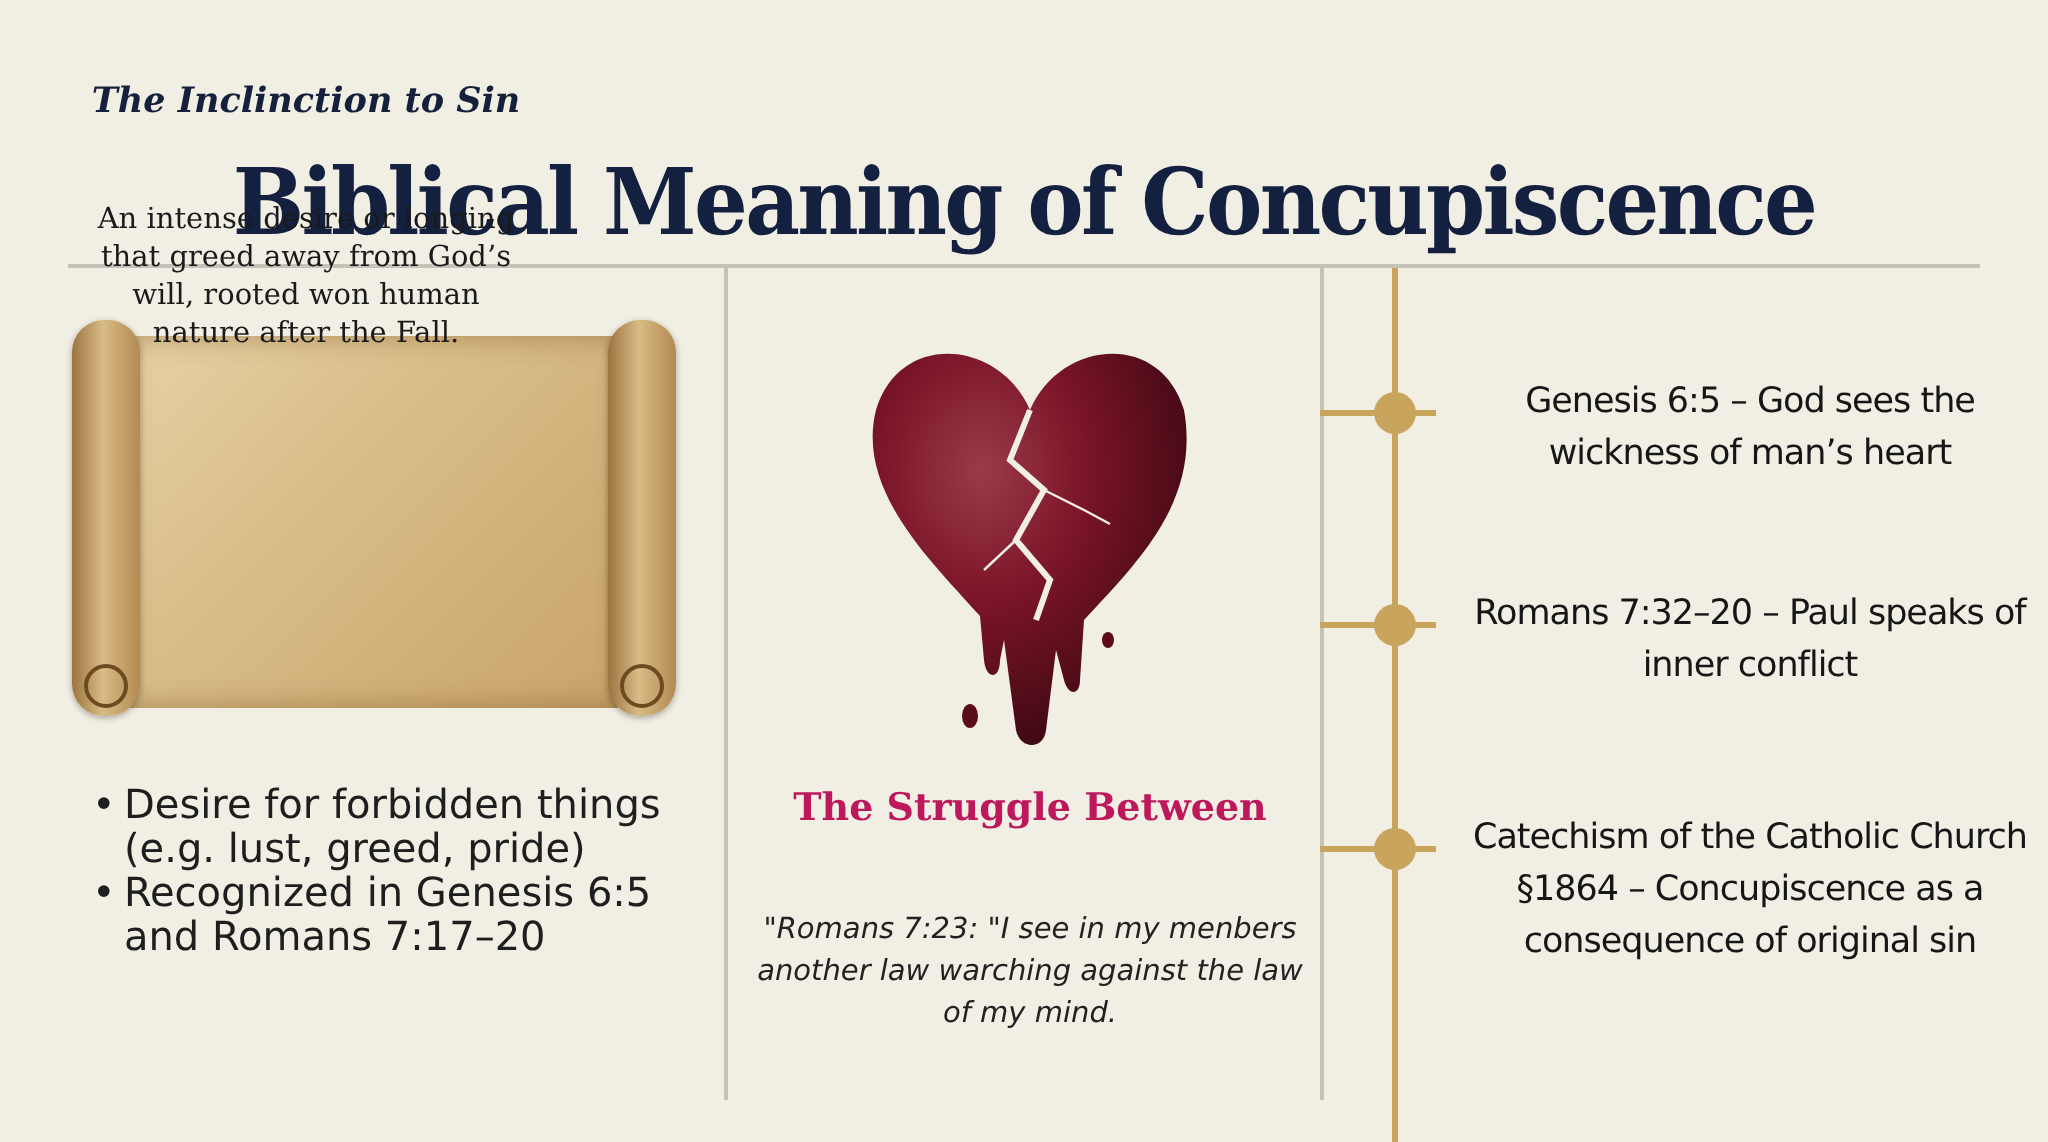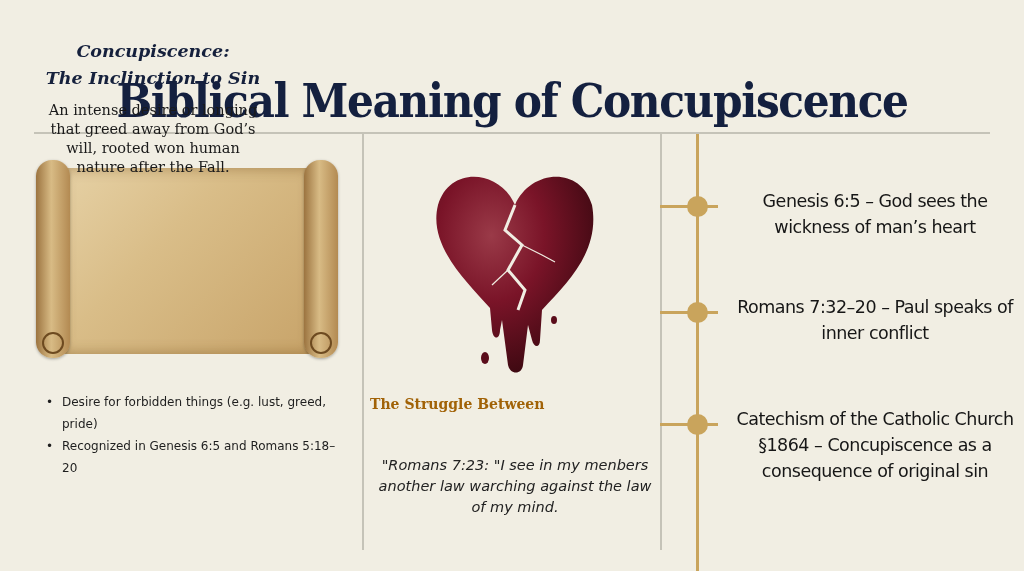--- a/index.html
+++ b/index.html
@@ -8,25 +8,25 @@
   .hline { position:absolute; left:34px; top:132px; width:956px; height:2px; background:#c5c3b8; }
   .vline { position:absolute; width:2px; background:#c5c3b8; }
   .gold-line { position:absolute; left:696px; top:134px; width:3px; height:437px; background:#c9a45c; }
   .scroll { position:absolute; left:34px; top:158px; width:306px; height:206px; }
   .scroll-body { position:absolute; left:28px; top:10px; width:250px; height:186px; background:linear-gradient(135deg,#e6d1a5,#d9bd88 40%,#c8a46a); border-radius:4px; box-shadow:inset 0 0 14px rgba(110,70,20,.45); }
   .roll { position:absolute; width:34px; height:198px; top:2px; border-radius:16px; background:linear-gradient(90deg,#9c7440,#d8bb85 45%,#b38a52); box-shadow:0 1px 3px rgba(0,0,0,.3); }
   .roll.l { left:2px; } .roll.r { right:2px; }
   .roll::after { content:""; position:absolute; left:6px; bottom:4px; width:22px; height:22px; border-radius:50%; border:2px solid #6d4a20; box-sizing:border-box; }
   .scroll-title { position:absolute; left:40px; top:38px; width:226px; text-align:center; font-family:"DejaVu Serif", serif; font-style:italic; font-weight:bold; font-size:17.5px; line-height:27px; color:#15203c; }
   .scroll-text { position:absolute; left:40px; top:101px; width:226px; text-align:center; font-family:"DejaVu Serif", serif; font-size:14.5px; line-height:19px; color:#1a1a1a; }
-  .bullets { position:absolute; left:46px; top:391px; width:300px; margin:0; padding:0; list-style:none; font-family:"DejaVu Sans", sans-serif; font-size:12px; line-height:22px; color:#1e1e1e; }
+  .bullets { position:absolute; left:46px; top:391px; width:300px; margin:0; padding:0; list-style:none; font-family:"DejaVu Sans", sans-serif; font-size:20px; line-height:22px; color:#1e1e1e; }
   .bullets li { position:relative; padding-left:16px; }
   .bullets li::before { content:"•"; position:absolute; left:0; }
   .heart { position:absolute; left:430px; top:160px; width:170px; height:215px; }
-  .center-title { position:absolute; left:370px; top:390px; width:290px; text-align:left; font-family:"DejaVu Serif", serif; font-weight:bold; font-size:14px; line-height:29px; color:#a16207; }
+  .center-title { position:absolute; left:370px; top:390px; width:290px; text-align:center; font-family:"DejaVu Serif", serif; font-weight:bold; font-size:19px; line-height:29px; color:#be185d; }
   .center-quote { position:absolute; left:372px; top:455px; width:286px; text-align:center; font-family:"DejaVu Sans", sans-serif; font-style:italic; font-size:14.5px; line-height:21px; color:#222; }
   .tl-item { position:absolute; left:660px; width:360px; }
   .tl-arm { position:absolute; left:0; top:17px; width:58px; height:3px; background:#c9a45c; }
   .tl-dot { position:absolute; left:27px; top:8px; width:21px; height:21px; border-radius:50%; background:#c9a45c; }
   .tl-text { position:absolute; left:70px; top:0; width:290px; font-family:"DejaVu Sans", sans-serif; font-size:17.5px; line-height:26px; color:#161616; letter-spacing:-0.5px;text-align:center; }
 </style>
 </head>
 <body>
 
 <h1 class="title">Biblical Meaning of Concupiscence</h1>
@@ -34,27 +34,26 @@
 <div class="vline" style="left:362px; top:134px; height:416px;"></div>
 <div class="vline" style="left:660px; top:134px; height:416px;"></div>
 
 <section>
   <div class="scroll">
     <div class="scroll-body"></div>
     <div class="roll l"></div>
     <div class="roll r"></div>
   </div>
   <div class="scroll-title">
-    <div>Concupiscence:</div>
     <div>The Inclinction to Sin</div>
   </div>
   <div class="scroll-text">An intense desire or longing that greed away from God’s will, rooted won human nature after the Fall.</div>
   <ul class="bullets">
     <li>Desire for forbidden things (e.g. lust, greed, pride)</li>
-    <li>Recognized in Genesis 6:5 and Romans 5:18–20</li>
+    <li>Recognized in Genesis 6:5 and Romans 7:17–20</li>
   </ul>
 </section>
 
 <section>
   <svg class="heart" viewBox="0 0 170 215">
     <defs>
       <radialGradient id="hg" cx="35%" cy="30%" r="75%">
         <stop offset="0" stop-color="#9a3a48"></stop>
         <stop offset="0.45" stop-color="#7a1428"></stop>
         <stop offset="1" stop-color="#3a0810"></stop>

